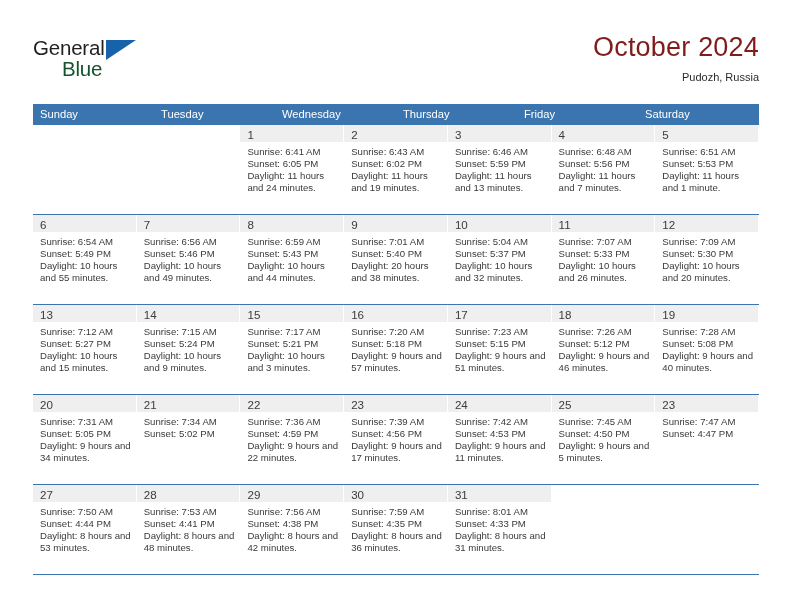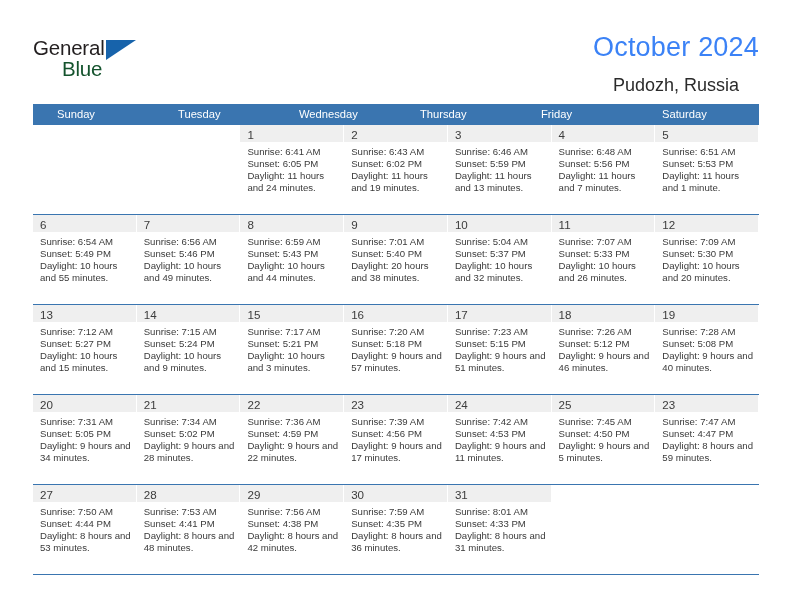--- a/index.html
+++ b/index.html
@@ -58,50 +58,49 @@
 
   .title-block {
     position: absolute;
     right: 33px;
     top: 30px;
     text-align: right;
   }
   .cal-title {
     font-size: 27px;
     font-weight: normal;
-    color: #3b82f6;
+    color: #7f1d1d;
     line-height: 34px;
     letter-spacing: 0.2px;
   }
   .cal-subtitle {
-    font-size: 18px;
+    font-size: 11px;
     color: #2b2b2b;
     line-height: 22px;
-    margin-top: 10px;
-    text-align: center;
+    margin-top: 2px;
   }
 
   
   .calendar {
     position: absolute;
     left: 33px;
     top: 104px;
     width: 726px;
   }
   .dow-row {
     display: flex;
     background: #3a75b0;
     height: 21px;
   }
   .dow {
     flex: 1 1 0;
     color: #ffffff;
     font-size: 11.2px;
     line-height: 21px;
-    padding-left: 24px;
+    padding-left: 7px;
     white-space: nowrap;
   }
   .week {
     display: flex;
     height: 90px;
     border-bottom: 1.3px solid #3a75b0;
   }
   .week:first-of-type { }
   .cell {
     flex: 1 1 0;
@@ -347,21 +346,20 @@
           <div>Sunrise: 7:31 AM</div>
           <div>Sunset: 5:05 PM</div>
           <div class="daylight-line">Daylight: 9 hours and 34 minutes.</div>
         </div>
       </div>
       <div class="cell">
         <div class="daynum-band"><span class="daynum">21</span></div>
         <div class="cell-body">
           <div>Sunrise: 7:34 AM</div>
           <div>Sunset: 5:02 PM</div>
-          <div class="daylight-line">Daylight: 9 hours and 28 minutes.</div>
         </div>
       </div>
       <div class="cell">
         <div class="daynum-band"><span class="daynum">22</span></div>
         <div class="cell-body">
           <div>Sunrise: 7:36 AM</div>
           <div>Sunset: 4:59 PM</div>
           <div class="daylight-line">Daylight: 9 hours and 22 minutes.</div>
         </div>
       </div>
@@ -387,21 +385,20 @@
           <div>Sunrise: 7:45 AM</div>
           <div>Sunset: 4:50 PM</div>
           <div class="daylight-line">Daylight: 9 hours and 5 minutes.</div>
         </div>
       </div>
       <div class="cell">
         <div class="daynum-band"><span class="daynum">23</span></div>
         <div class="cell-body">
           <div>Sunrise: 7:47 AM</div>
           <div>Sunset: 4:47 PM</div>
-          <div class="daylight-line">Daylight: 8 hours and 59 minutes.</div>
         </div>
       </div>
     </div>
 
     <div class="week">
       <div class="cell">
         <div class="daynum-band"><span class="daynum">27</span></div>
         <div class="cell-body">
           <div>Sunrise: 7:50 AM</div>
           <div>Sunset: 4:44 PM</div>

